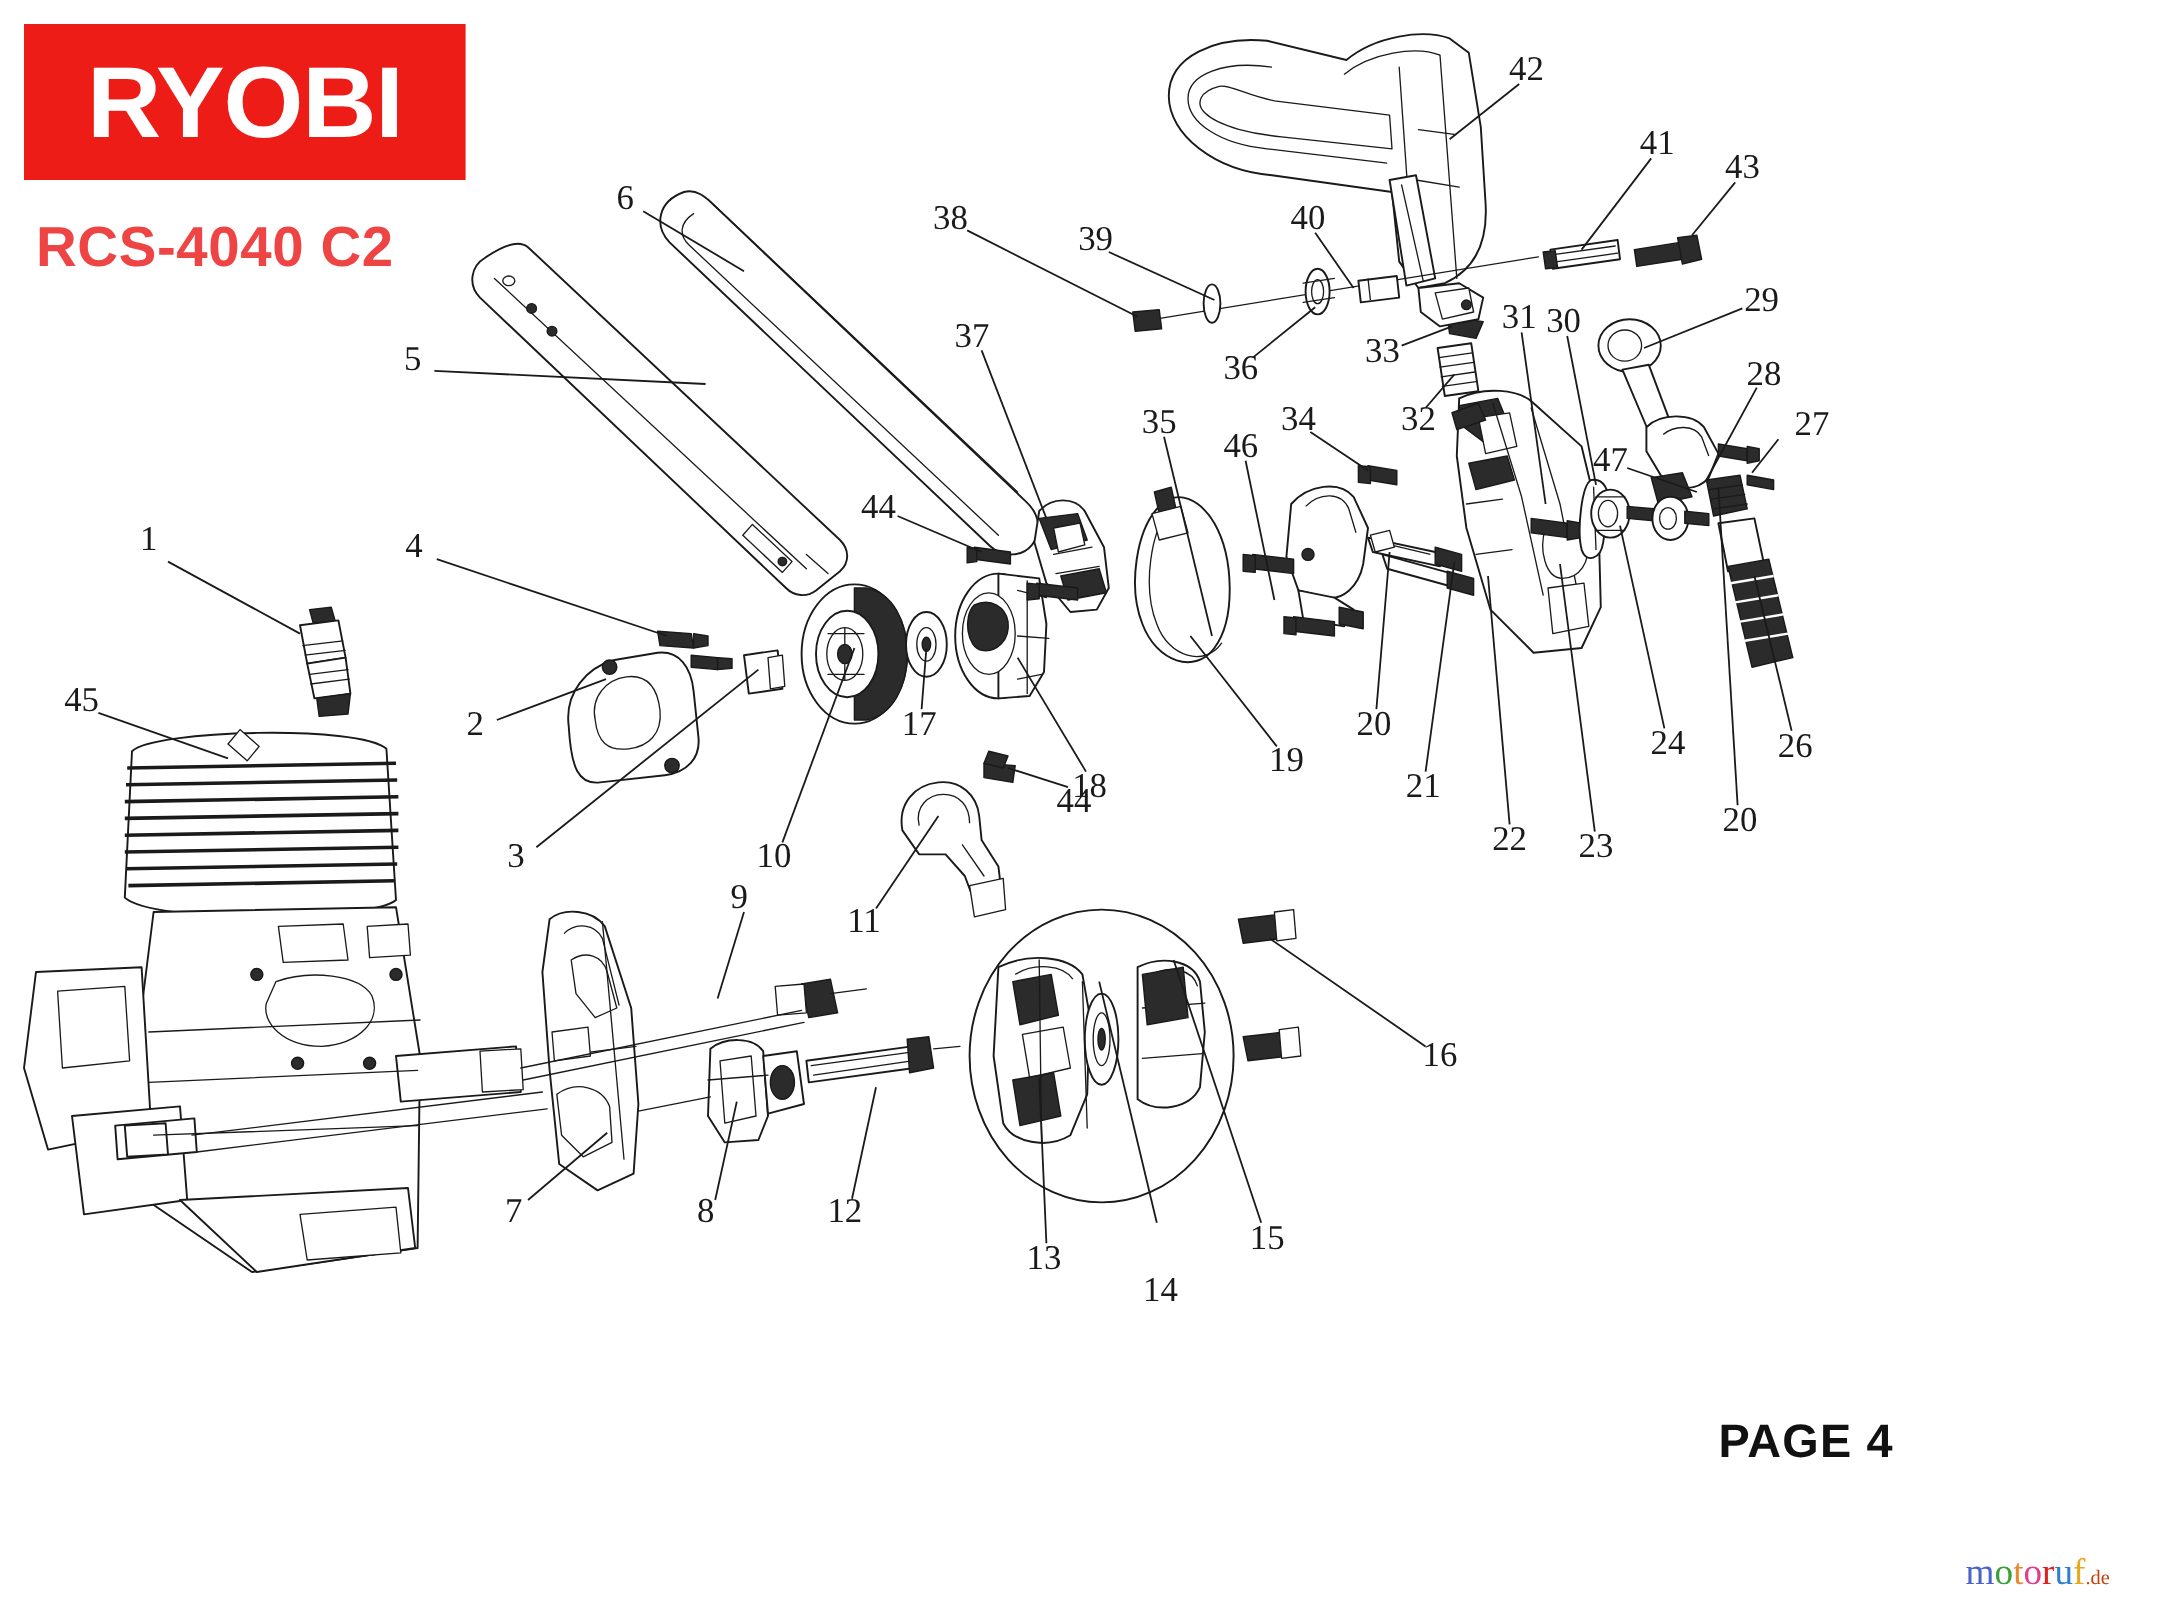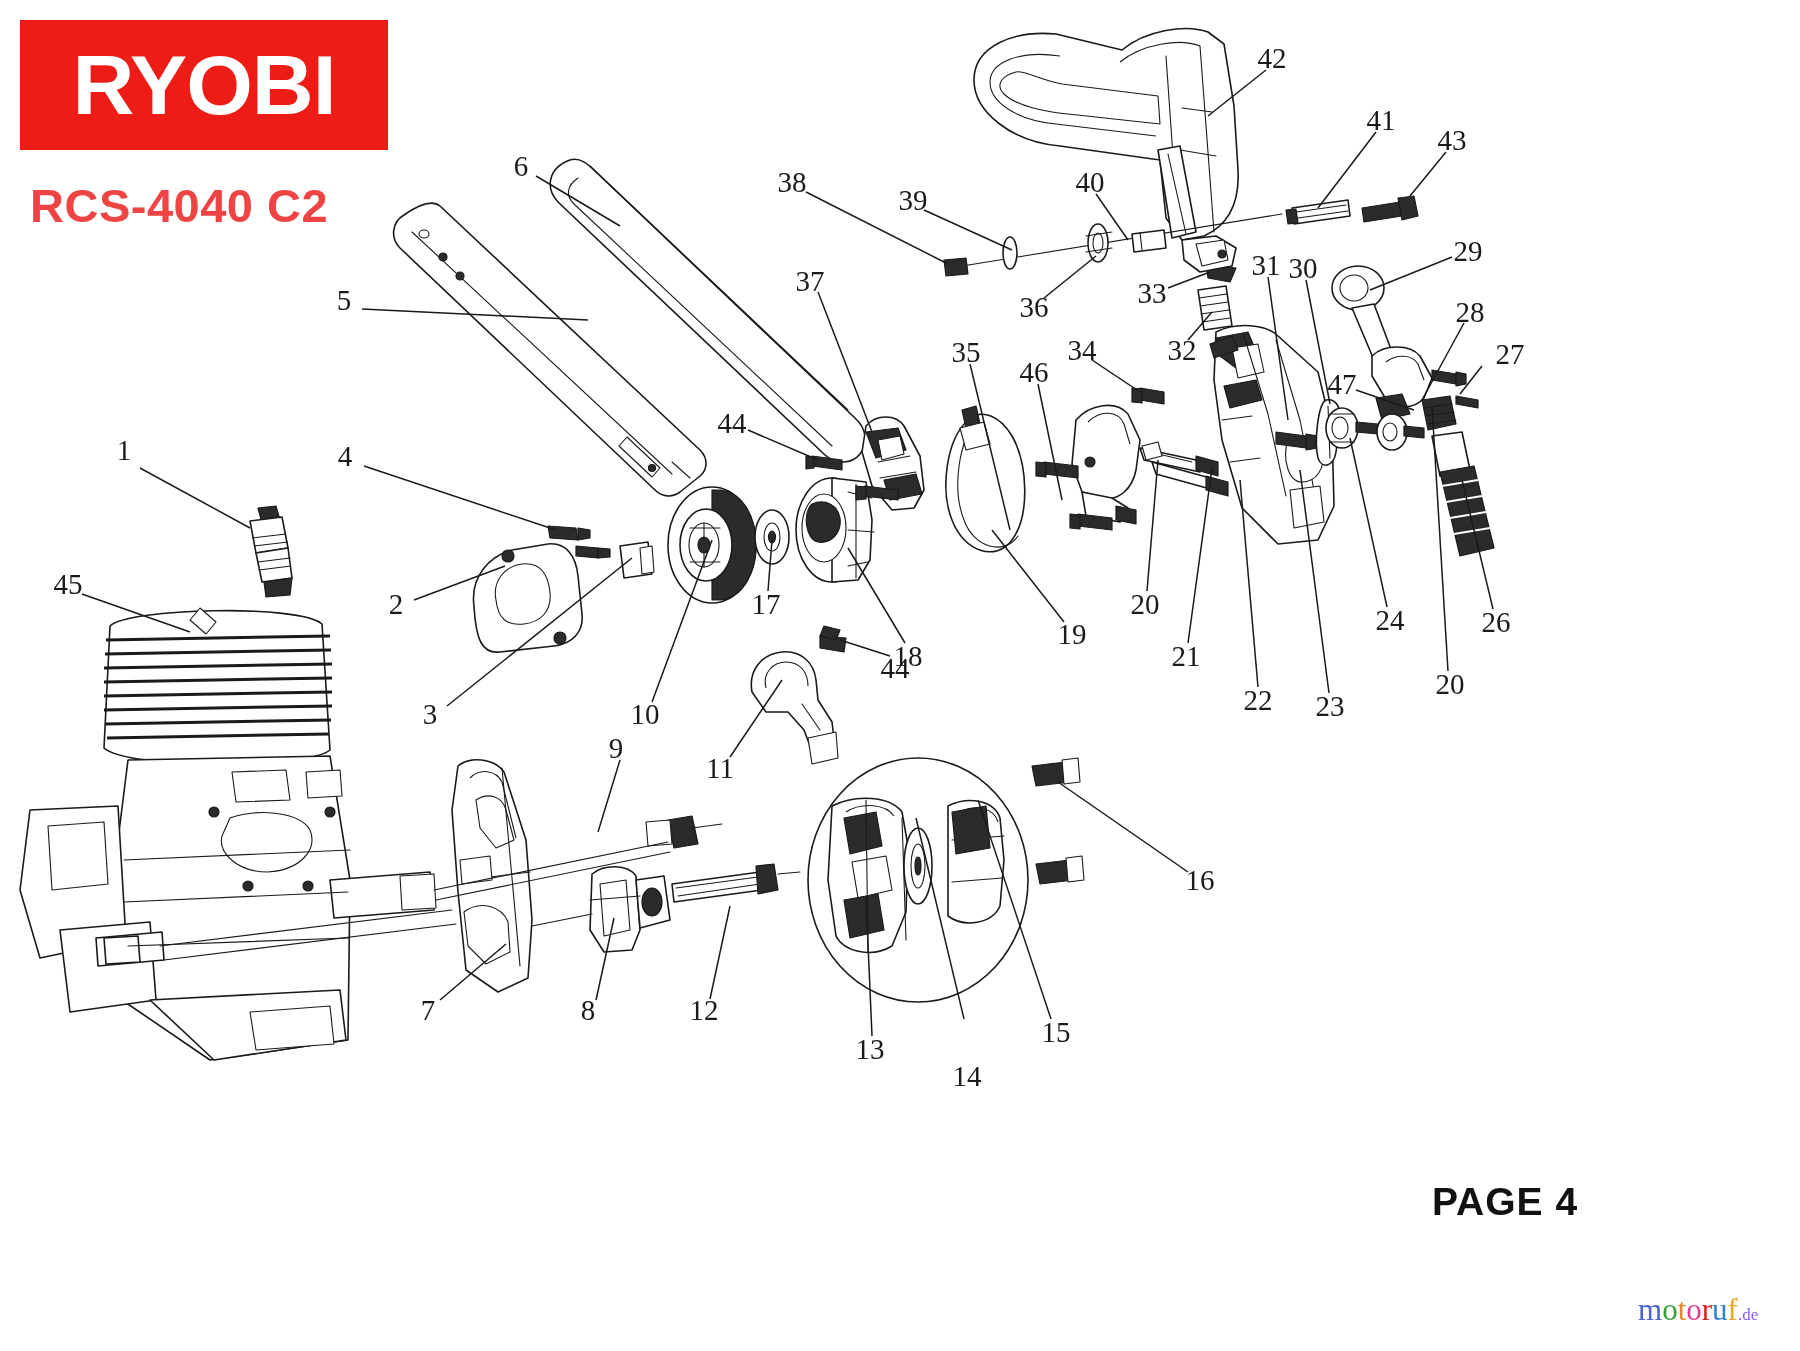--- a/index.html
+++ b/index.html
@@ -63,21 +63,21 @@
   #watermark {
     position: absolute;
     left: 1638px;
     top: 1292px;
     font-family: "Liberation Serif", serif;
     font-size: 31px;
     letter-spacing: 0px;
     white-space: nowrap;
   }
   #watermark span { display: inline-block; }
-  .wm-de { font-size: 17px; color: #8b5cf6; }
+  .wm-de { font-size: 17px; color: #c2410c; }
   
   #diagram {
     position: absolute;
     left: 0;
     top: 0;
     width: 1800px;
     height: 1351px;
   }
   
   .callout {

